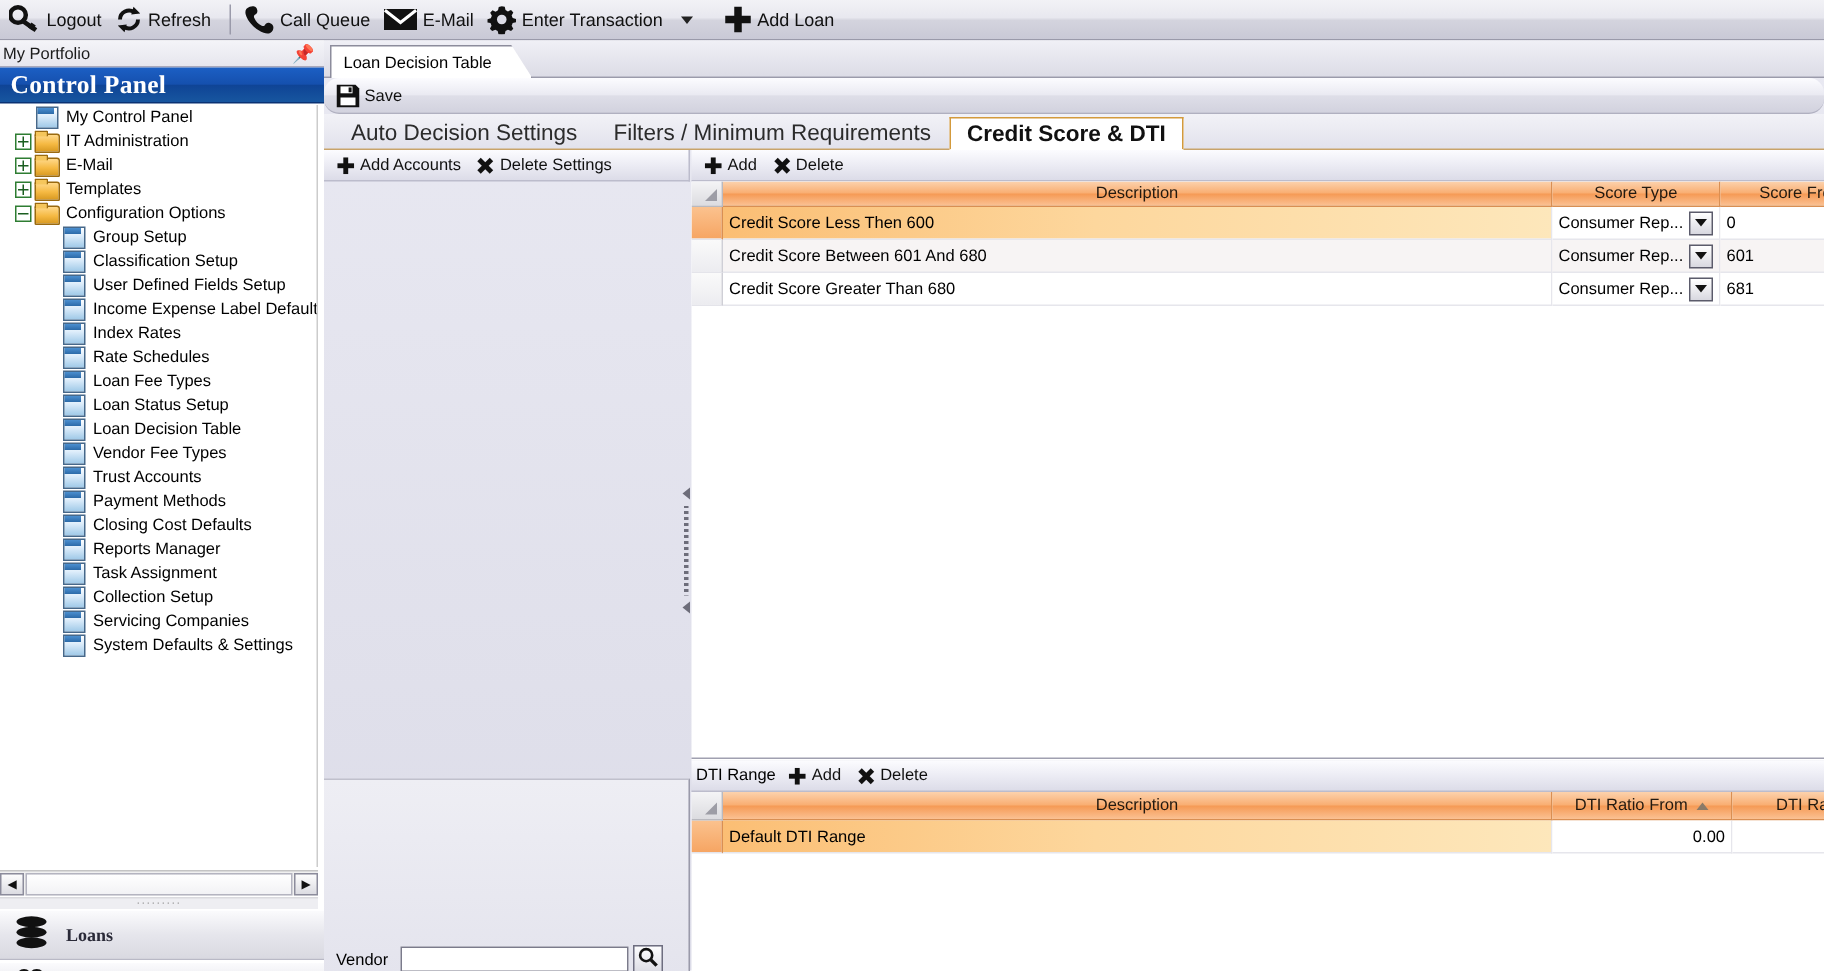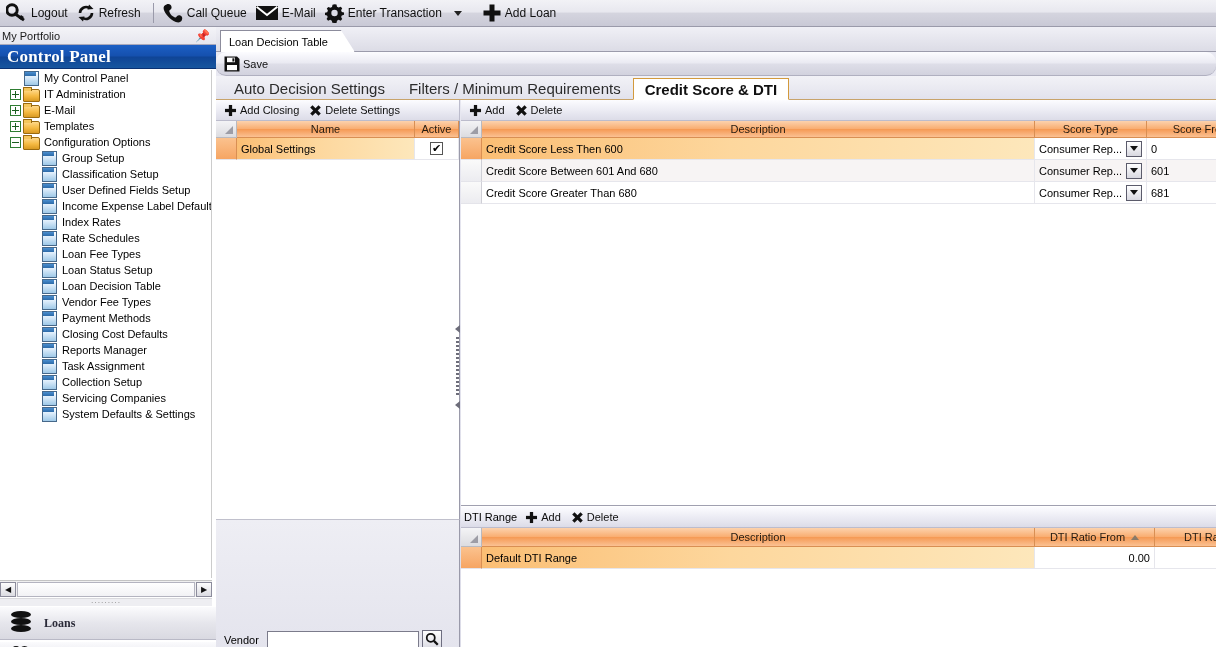--- a/index.html
+++ b/index.html
@@ -503,20 +503,26 @@
           <span class="tr-indent" style="width: 26px;"></span>
           <span class="tr-nub"></span>
           <span class="ico-page"></span>
           <span class="tr-label">Loan Decision Table</span>
         </div>
         <div class="tree-row">
           <span class="tr-indent" style="width: 26px;"></span>
           <span class="tr-nub"></span>
           <span class="ico-page"></span>
           <span class="tr-label">Vendor Fee Types</span>
+        </div>
+        <div class="tree-row">
+          <span class="tr-indent" style="width: 26px;"></span>
+          <span class="tr-nub"></span>
+          <span class="ico-page"></span>
+          <span class="tr-label">Trust Accounts</span>
         </div>
         <div class="tree-row">
           <span class="tr-indent" style="width: 26px;"></span>
           <span class="tr-nub"></span>
           <span class="ico-page"></span>
           <span class="tr-label">Payment Methods</span>
         </div>
         <div class="tree-row">
           <span class="tr-indent" style="width: 26px;"></span>
           <span class="tr-nub"></span>
@@ -635,21 +641,21 @@
   <div id="settings-toolbar">
     <div class="mini-tb">
       <span class="tb-ico">
         <svg width="13" height="13" viewBox="0 0 20 20">
             <g fill="#111">
               <rect x="7.5" y="1.5" width="5" height="17"></rect>
               <rect x="1.5" y="7.5" width="17" height="5"></rect>
             </g>
           </svg>
       </span>
-      <span class="tb-label">Add Closing</span>
+      <span class="tb-label">Add Accounts</span>
     </div>
     <div class="mini-tb">
       <span class="tb-ico">
         <svg width="13" height="13" viewBox="0 0 20 20">
             <g fill="#111" transform="rotate(45 10 10)">
               <rect x="7.5" y="1" width="5" height="18"></rect>
               <rect x="1" y="7.5" width="18" height="5"></rect>
             </g>
           </svg>
       </span>
@@ -675,40 +681,20 @@
             <g fill="#111" transform="rotate(45 10 10)">
               <rect x="7.5" y="1" width="5" height="18"></rect>
               <rect x="1" y="7.5" width="18" height="5"></rect>
             </g>
           </svg>
       </span>
       <span class="tb-label">Delete</span>
     </div>
   </div>
 
-  <div id="settings-grid">
-    <div class="hdr-row">
-      <div class="rowsel-hdr" style="width:21px;"></div>
-      <div class="grid-hdr-cell" style="width:178px;">
-        <span>Name</span>
-      </div>
-      <div class="grid-hdr-cell" style="width:44px;">
-        <span>Active</span>
-      </div>
-    </div>
-    <div class="data-row">
-      <div class="rowsel-cell sel" style="width:21px;"></div>
-      <div class="grid-cell row-sel-bg" style="width:178px;">
-        <span>Global Settings</span>
-      </div>
-      <div class="grid-cell" style="width:44px;background:#ffffff;justify-content:center;">
-        <span style="width:13px;height:13px;border:1px solid #555;background:#fff;display:flex;align-items:center;justify-content:center;font-size:11px;line-height:11px;">✔</span>
-      </div>
-    </div>
-  </div>
 
   <div id="v-splitter">
     <div class="spl-arrow"></div>
     <div class="spl-grip"></div>
     <div class="spl-arrow"></div>
   </div>
 
   <div id="detail-grid">
     <div class="hdr-row">
       <div class="rowsel-hdr" style="width:21px;"></div>

